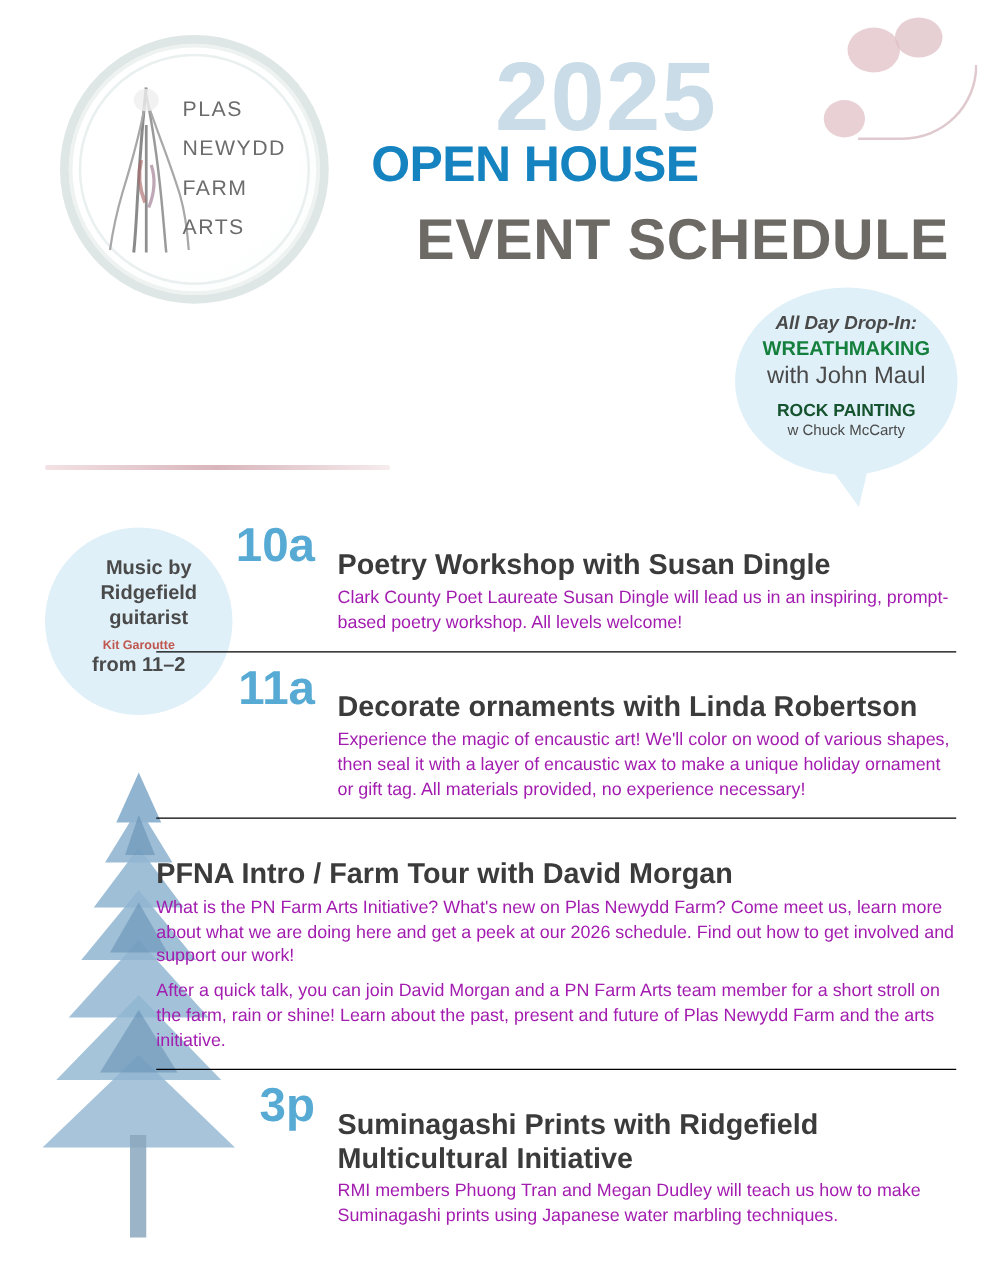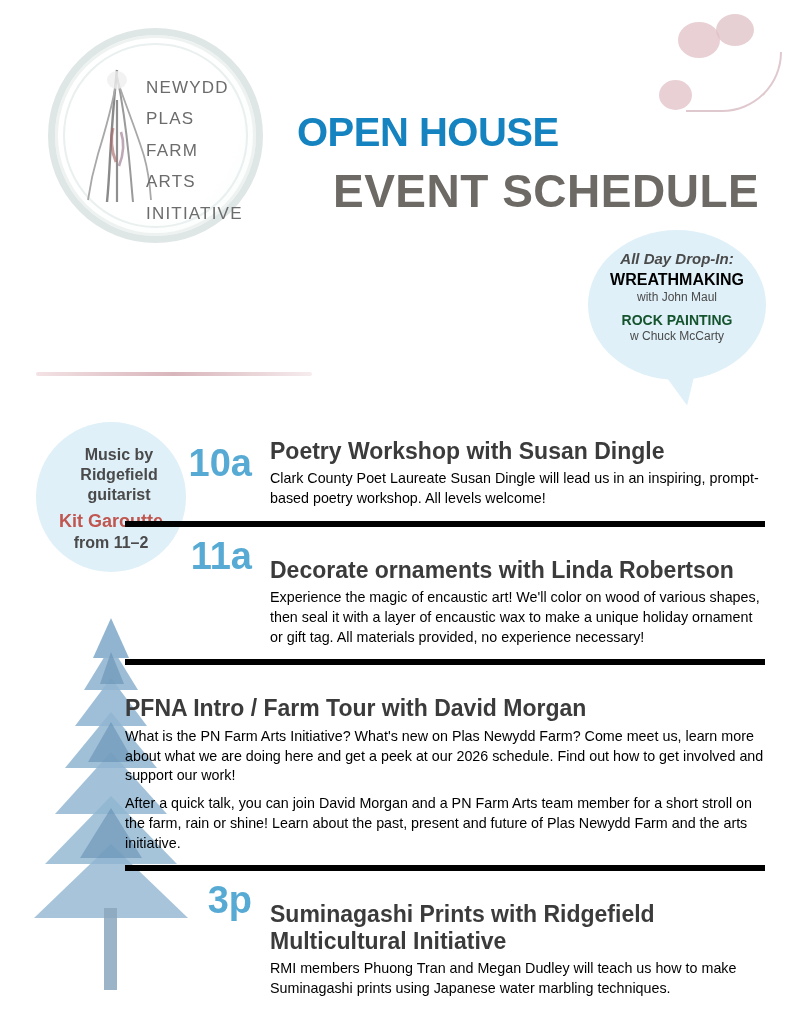--- a/index.html
+++ b/index.html
@@ -126,79 +126,79 @@
     content: "";
     position: absolute;
     left: 78px; bottom: -26px;
     width: 0; height: 0;
     border-left: 20px solid transparent;
     border-right: 10px solid transparent;
     border-top: 32px solid #dff0f8;
     transform: rotate(-4deg);
   }
   .dropin .l1 { font-size: 15px; font-weight: bold; color: #4a4a4a; font-style: italic; }
-  .dropin .l2 { font-size: 16px; font-weight: bold; color: #000000; margin-top: 4px; }
-  .dropin .l3 { font-size: 12px; color: #4a4a4a; margin-top: 1px; }
+  .dropin .l2 { font-size: 16px; font-weight: bold; color: #15803d; margin-top: 4px; }
+  .dropin .l3 { font-size: 19px; color: #4a4a4a; margin-top: 1px; }
   .dropin .l4 { font-size: 14px; font-weight: bold; color: #14532d; margin-top: 8px; }
   .dropin .l5 { font-size: 12px; color: #4a4a4a; margin-top: 1px; }
 
   
   .music {
     position: absolute;
     left: 36px; top: 422px;
     width: 150px; height: 150px;
     border-radius: 50%;
     background: #dff0f8;
     text-align: center;
     padding-top: 23px;
   }
   .music .m1 { font-size: 16px; font-weight: bold; color: #4a4a4a; line-height: 1.25; margin-left: 16px; }
-  .music .m2 { font-size: 18px; font-weight: bold; color: #c0564f; margin-top: 6px; }
+  .music .m2 { font-size: 10px; font-weight: bold; color: #c0564f; margin-top: 6px; }
   .music .m3 { font-size: 16px; font-weight: bold; color: #4a4a4a; margin-top: 2px; }
 
   
   .tree-art {
     position: absolute;
     left: 16px; top: 612px;
     width: 190px; height: 380px;
   }
 
   
   .schedule {
     position: absolute;
     left: 125px; top: 408px;
     width: 640px;
   }
   .row {
     display: flex;
     padding: 10px 0 12px 0;
-    border-top: 6px solid #000000;
-  }
-  .row:first-child { border-top: none; align-items: center; }
+    border-top: 1px solid #000000;
+  }
+  .row:first-child { border-top: none; }
   .time {
     width: 145px;
     flex: 0 0 145px;
     text-align: right;
     padding-right: 18px;
     font-size: 38px;
     font-weight: bold;
     color: #57aad4;
     line-height: 1;
   }
   .body { flex: 1; margin-top: 20px; }
   .ev-title {
     font-size: 23px;
     font-weight: bold;
     color: #3b3b3b;
     line-height: 1.15;
     margin-bottom: 5px;
   }
   .ev-desc {
     font-size: 14.3px;
-    color: #000000;
+    color: #a21caf;
     line-height: 1.38;
     margin: 0 0 8px 0;
   }
   .ev-desc:last-child { margin-bottom: 0; }
 </style>
 </head>
 <body>
 
 <div class="page">
 
@@ -208,33 +208,33 @@
       <path d="M35 4 C32 30 30 60 28 92 C27 112 26 126 25 136" stroke="#8a8a8a" stroke-width="2.4" fill="none"></path>
       <path d="M35 10 C40 34 44 62 47 92 C49 112 50 126 51 136" stroke="#9a9a9a" stroke-width="2" fill="none"></path>
       <path d="M34 18 C30 40 24 62 16 88 C11 105 8 120 6 134" stroke="#a8a8a8" stroke-width="1.8" fill="none"></path>
       <path d="M36 16 C44 40 54 64 62 90 C66 104 68 120 69 134" stroke="#a8a8a8" stroke-width="1.8" fill="none"></path>
       <path d="M35 34 C35 60 35 96 35 136" stroke="#8f8f8f" stroke-width="2.2" fill="none"></path>
       <path d="M31 62 C28 74 30 86 34 96" stroke="#a86a6a" stroke-width="3" fill="none" opacity="0.65"></path>
       <path d="M39 66 C43 78 41 90 37 100" stroke="#8b5e7a" stroke-width="2.6" fill="none" opacity="0.55"></path>
       <ellipse cx="35" cy="14" rx="10" ry="9" fill="#efefef" opacity="0.8"></ellipse>
     </svg>
     <div class="logo-text">
+      <div>PLAS</div>
       <div>NEWYDD</div>
-      <div>PLAS</div>
       <div>FARM</div>
       <div>ARTS</div>
-      <div>INITIATIVE</div>
     </div>
   </div>
 
   <div class="berry-stem"></div>
   <div class="berry berry-1"></div>
   <div class="berry berry-2"></div>
   <div class="berry berry-3"></div>
 
+  <div class="title-2025">2025</div>
   <div class="title-open">OPEN HOUSE</div>
   <div class="title-sched">EVENT SCHEDULE</div>
 
   <div class="intro-rule"></div>
 
   <div class="dropin">
     <div class="l1">All Day Drop-In:</div>
     <div class="l2">WREATHMAKING</div>
     <div class="l3">with John Maul</div>
     <div class="l4">ROCK PAINTING</div>

